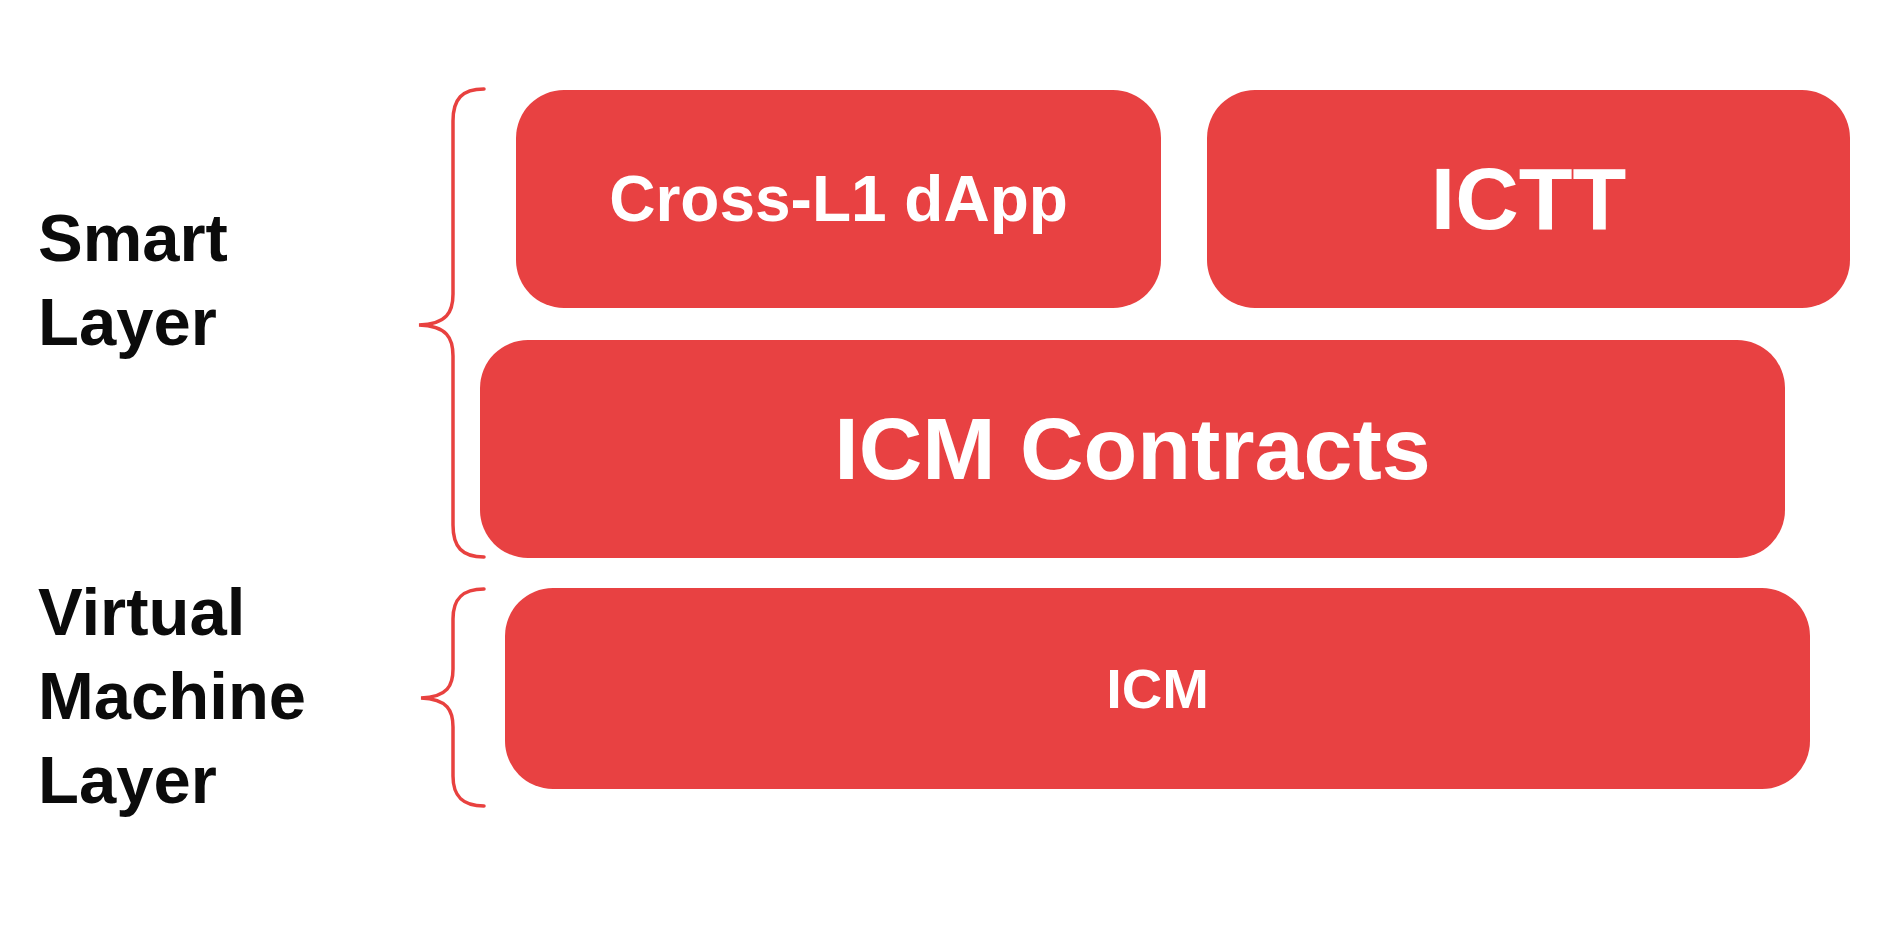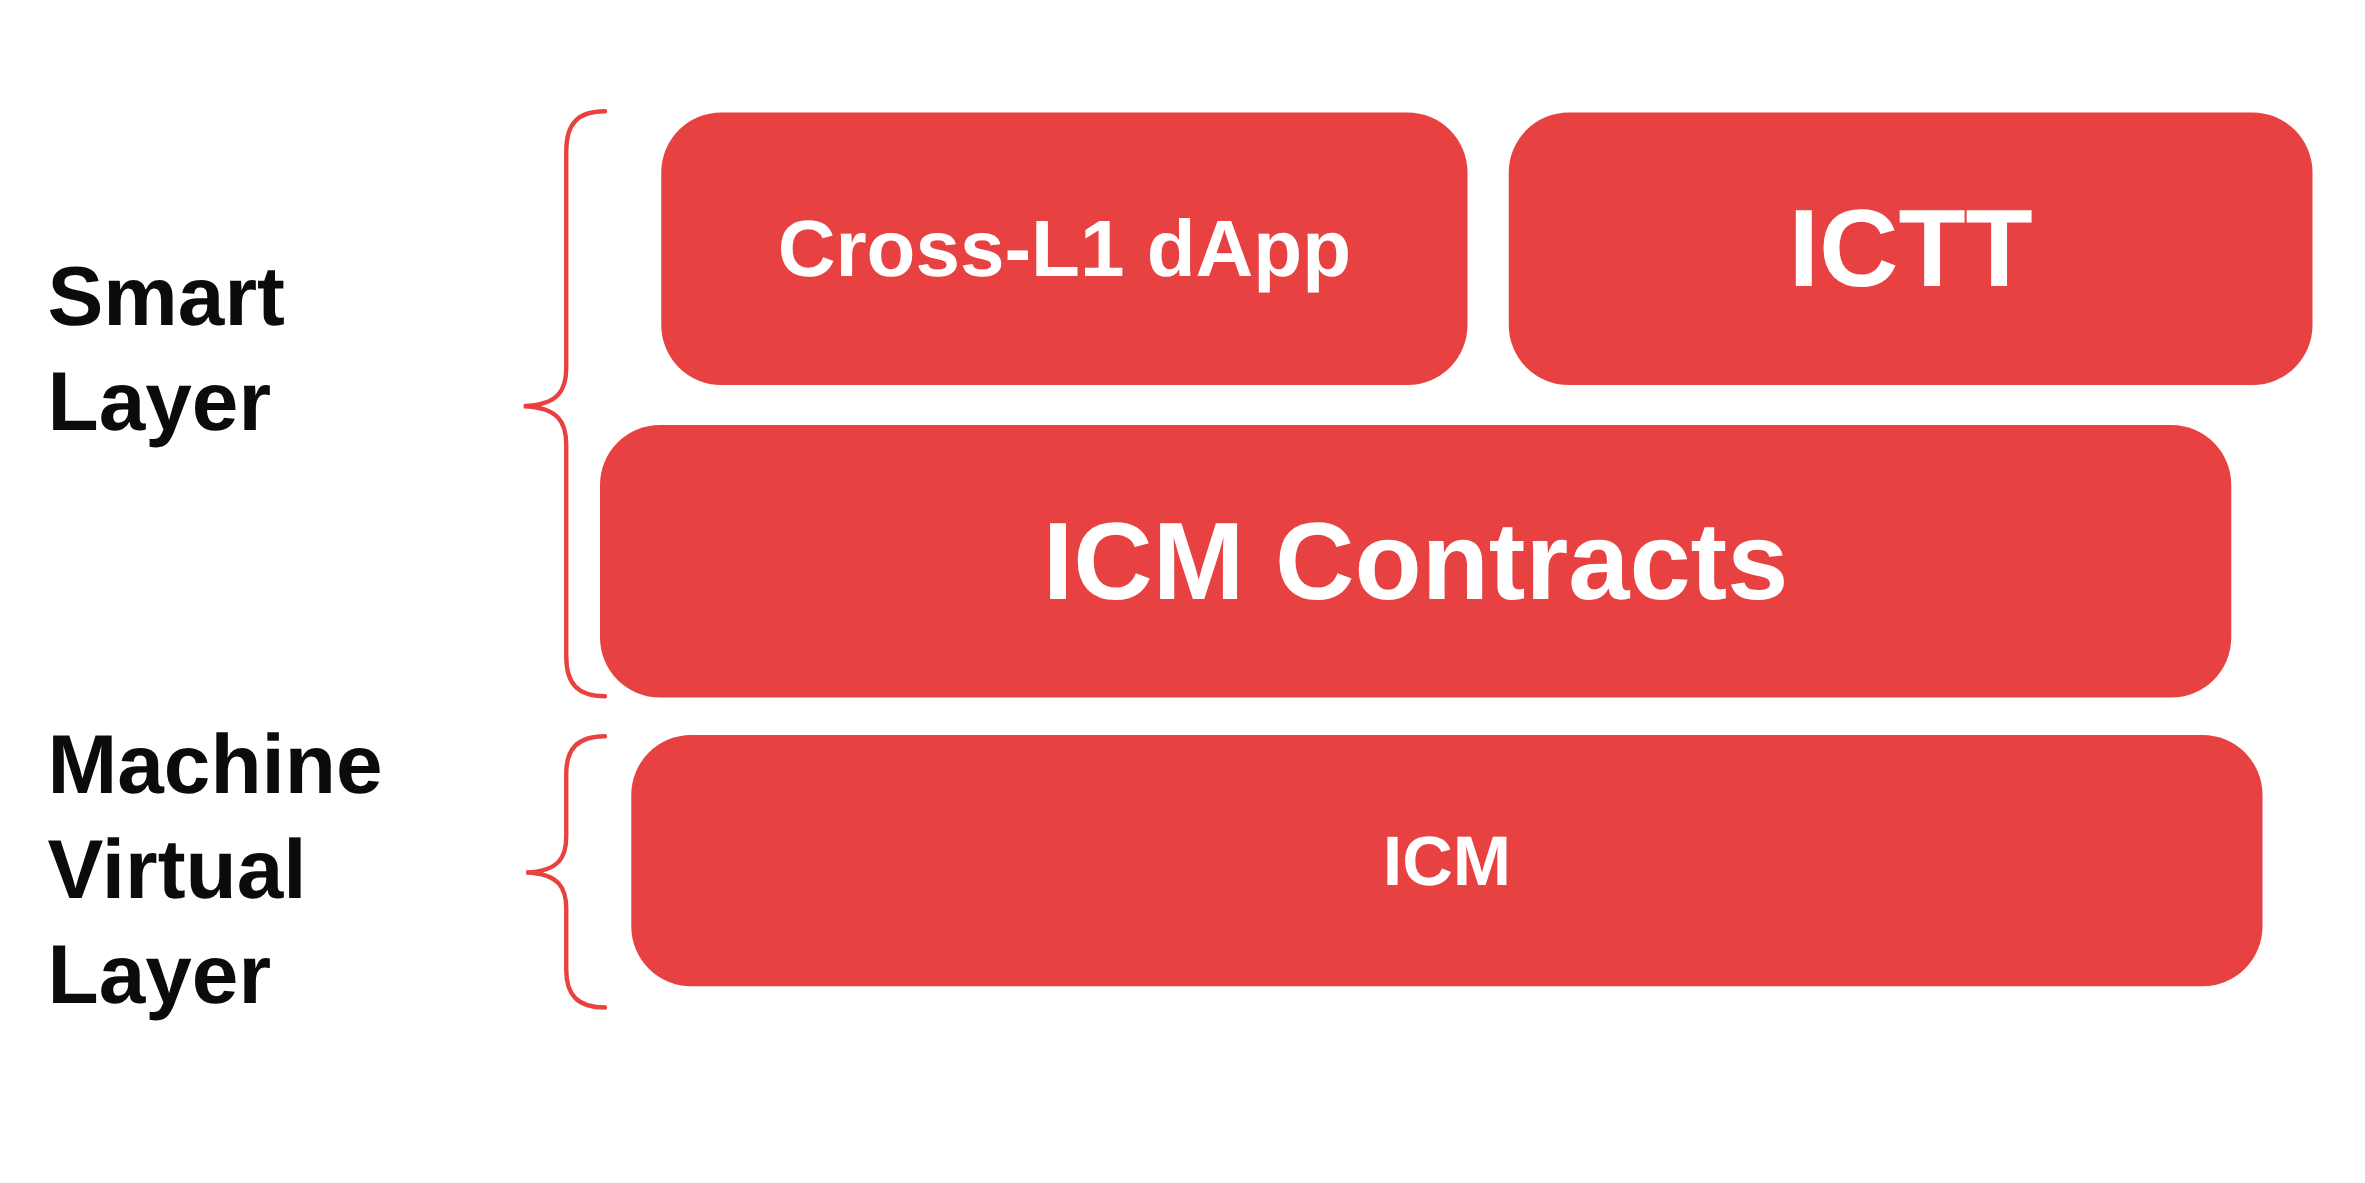--- a/index.html
+++ b/index.html
@@ -46,21 +46,21 @@
     background: #e84142;
     border-radius: 48px;
     display: flex;
     align-items: center;
     justify-content: center;
     color: #ffffff;
     font-weight: 700;
     white-space: nowrap;
   }
   .box--cross-l1-dapp {
-    left: 529px; top: 90px;
+    left: 516px; top: 90px;
     width: 645px; height: 218px;
     font-size: 64px;
   }
   .box--ictt {
     left: 1167px; top: 90px;
     width: 643px; height: 218px;
     font-size: 88px;
     margin-left: 40px;
   }
   .box--icm-contracts {
@@ -78,22 +78,22 @@
 <body>
 
 <div class="canvas">
 
   <div class="layer-label layer-label--smart">
     <div>Smart</div>
     <div>Layer</div>
   </div>
 
   <div class="layer-label layer-label--vm">
+    <div>Virtual</div>
     <div>Machine</div>
-    <div>Virtual</div>
     <div>Layer</div>
   </div>
 
   <svg class="braces" width="1892" height="946" viewBox="0 0 1892 946">
     <path d="M484,89 C462,89 453,99 453,121
              L453,294 C453,312 447,324 419,325
              C447,326 453,338 453,356
              L453,525 C453,547 462,557 484,557"></path>
     <path d="M484,589 C462,589 453,599 453,619
              L453,669 C453,685 448,697 421,698

